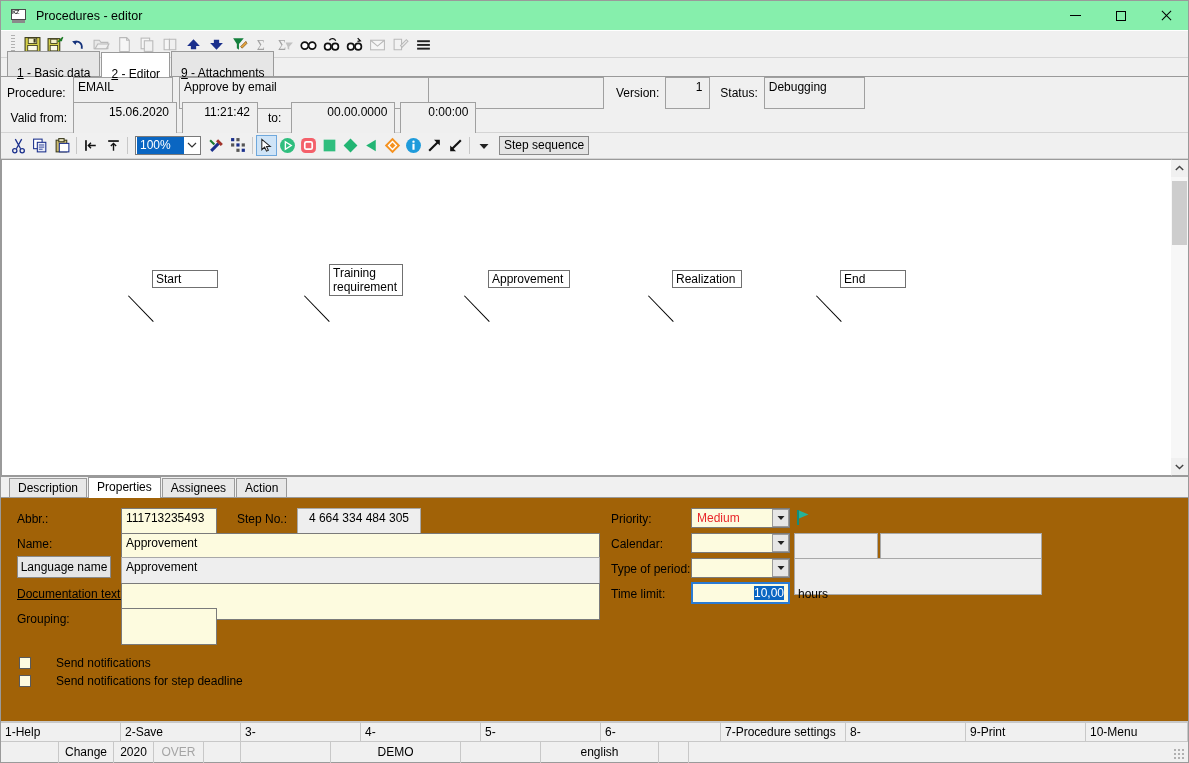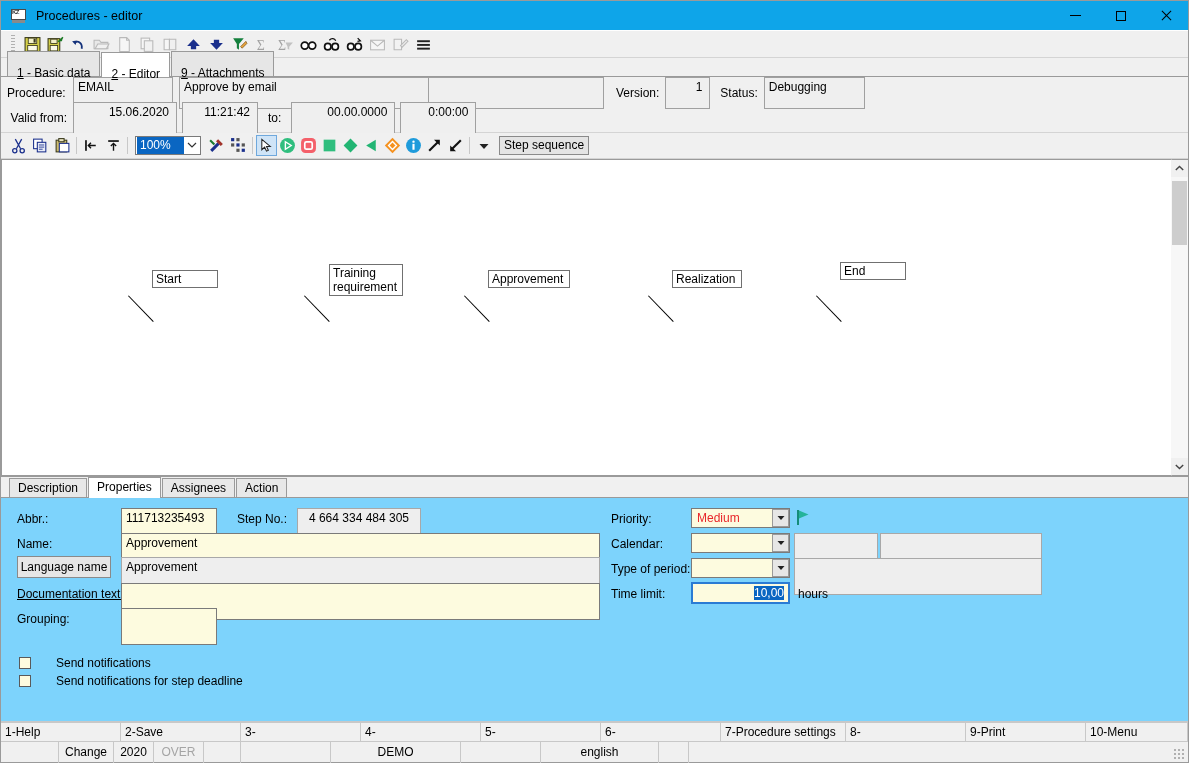--- a/index.html
+++ b/index.html
@@ -14,21 +14,21 @@
   .window {
     width:1189px; height:763px;
     border:1px solid #9a9a9a;
     background:#f0f0f0;
     display:flex; flex-direction:column;
     position:relative;
   }
 
   
   .titlebar {
-    height:30px; background:#0ea5e9;
+    height:30px; background:#86efac;
     display:flex; align-items:center;
     flex:0 0 30px;
     border-bottom:1px solid #ffffff;
   }
   .titlebar .app-icon {
     width:18px;height:18px;margin-left:9px;margin-right:8px;
     position:relative; flex:0 0 18px;
   }
   .app-icon .ai-box{
     position:absolute;left:1px;top:2px;width:15px;height:11px;
@@ -149,21 +149,21 @@
     height:21px;flex:0 0 21px;background:#f0f0f0;display:flex;align-items:flex-end;padding-left:8px;
     border-bottom:1px solid #9a9a9a;
   }
   .btab{
     height:19px;padding:0 8px;font-size:12px;line-height:19px;background:#e8e8e8;
     border:1px solid #9a9a9a;border-bottom:none;margin-right:1px;
   }
   .btab.active{background:#ffffff;height:21px;margin-bottom:-1px;z-index:2;position:relative;}
 
   .props{
-    flex:0 0 224px;background:#7dd3fc;position:relative;padding:12px 0 0 0;
+    flex:0 0 224px;background:#a16207;position:relative;padding:12px 0 0 0;
     border-bottom:1px solid #c8c8c8;
   }
   .pf{position:absolute;font-size:12px;color:#000;}
   .inp{
     border:1px solid #7a7a7a;background:#fdfbdf;height:37px;line-height:18px;
     font-size:12px;padding:0 4px;color:#000;position:absolute;
   }
   .inp.gray{background:#eeeeee;border:1px solid #a8a8a8;}
   .inp.focus{border:2px solid #2a7bd4;}
   .inp.right{text-align:right;}
@@ -512,21 +512,21 @@
       <div class="leader" style="left:327px;top:162px;width:36px;transform:rotate(226deg);"></div>
       <div class="leader" style="left:487px;top:162px;width:36px;transform:rotate(226deg);"></div>
       <div class="leader" style="left:671px;top:162px;width:36px;transform:rotate(226deg);"></div>
       <div class="leader" style="left:839px;top:162px;width:36px;transform:rotate(226deg);"></div>
 
       <div class="nodelabel" style="left:150px;top:110px;width:66px;height:18px;">Start</div>
       <div class="nodelabel" style="left:327px;top:104px;width:74px;height:32px;">Training
 requirement</div>
       <div class="nodelabel" style="left:486px;top:110px;width:82px;height:18px;">Approvement</div>
       <div class="nodelabel" style="left:670px;top:110px;width:70px;height:18px;">Realization</div>
-      <div class="nodelabel" style="left:838px;top:102px;width:66px;height:18px;">End</div>
+      <div class="nodelabel" style="left:838px;top:110px;width:66px;height:18px;">End</div>
 
     </div>
 
     <div class="vscroll">
       <div class="sb-arrow">
         <svg width="9" height="7" viewBox="0 0 9 7">
             <path d="M0.8 5 L4.5 1.4 L8.2 5" stroke="#444" stroke-width="1.4" fill="none"></path>
           </svg>
       </div>
       <div class="sb-track">

